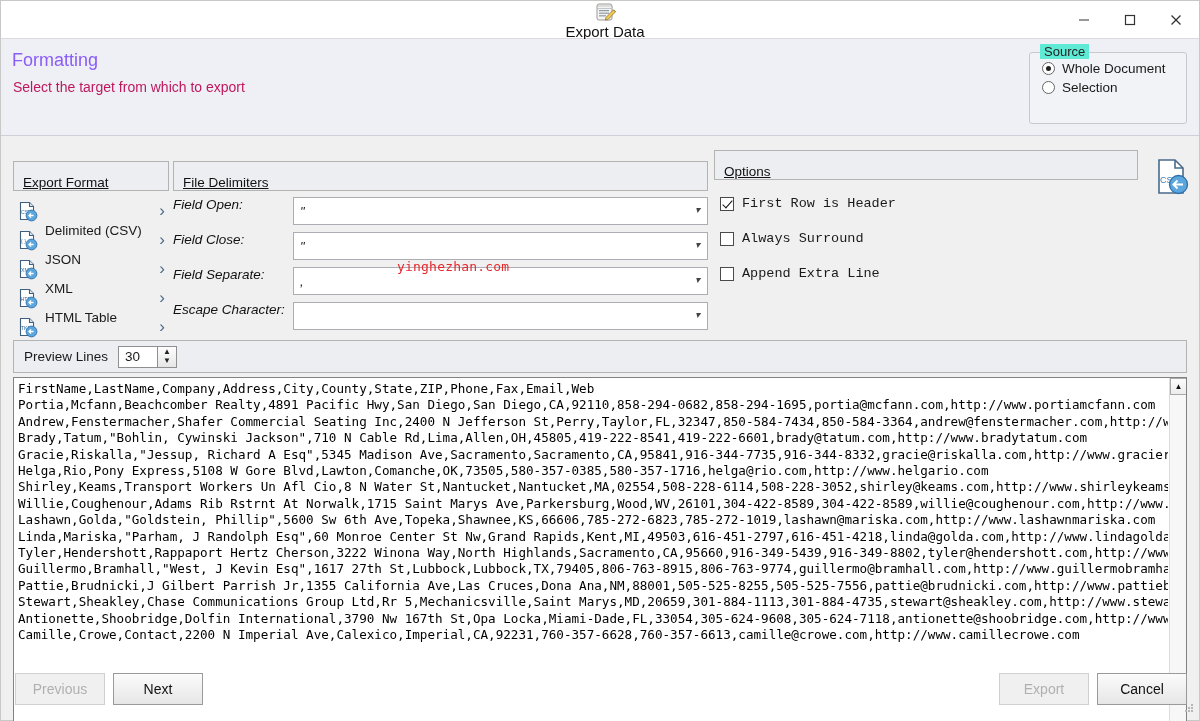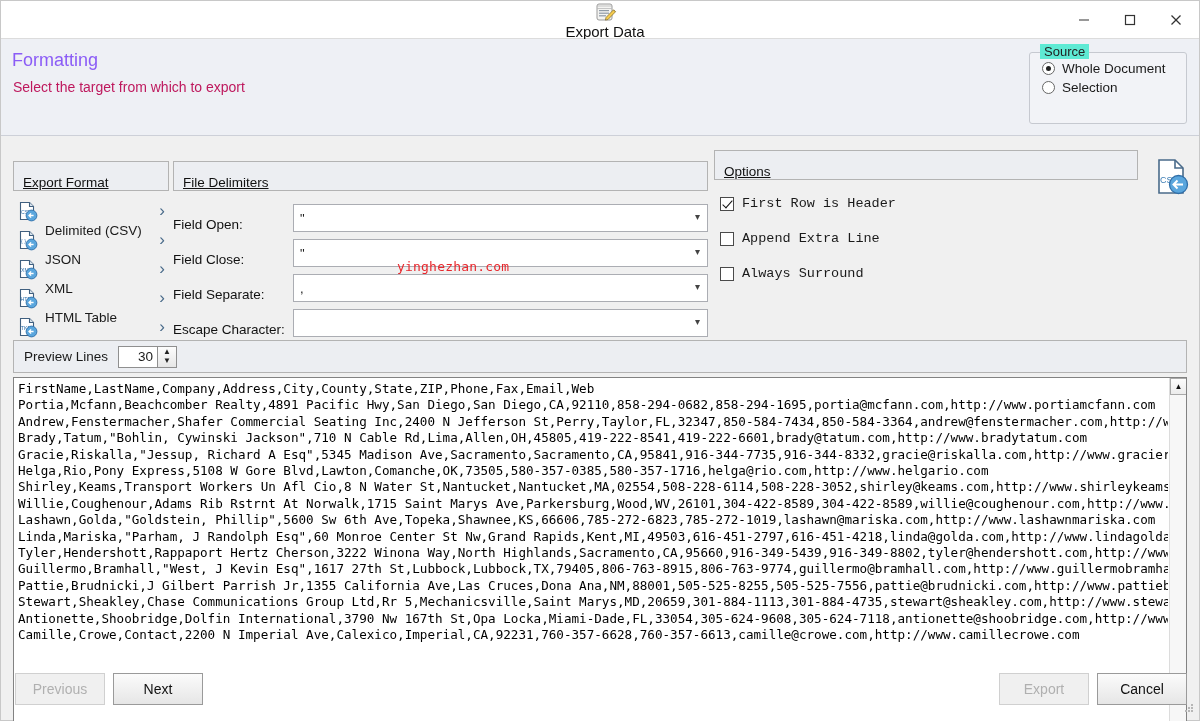--- a/index.html
+++ b/index.html
@@ -120,22 +120,23 @@
   .chev {
     width:14px; flex:0 0 auto;
     color:#4a6b8a; font-size:17px; line-height:1;
     text-align:center;
   }
 
   
   .delim-col { position:absolute; left:172px; top:24px; width:535px; }
   .delim-rows { margin-top:6px; }
   .delim-row {
-    display:flex; align-items:flex-end;
+    display:flex; align-items:flex-start;
     height:35px;
+    font-style:italic;
   }
   .delim-label {
     width:120px; flex:0 0 auto;
     font-size:13.5px;
     color:#111;
   }
   .combo {
     flex:1 1 auto;
     height:28px;
     border:1px solid #abadb3;
@@ -190,21 +191,21 @@
     font-size:13.5px;
   }
   .preview-head .ptitle { flex:1 1 auto; }
   .pl-label { margin-right:10px; font-size:13.5px; }
   .spin-wrap { display:flex; align-items:center; }
   .spin-box {
     width:40px; height:22px;
     border:1px solid #8f8f8f;
     background:#fff;
     display:flex; align-items:center; justify-content:flex-end;
-    padding-right:4px;
+    padding-right:17px;
     font-size:13.5px;
   }
   .spin-btns {
     width:19px; height:22px;
     border:1px solid #8f8f8f; border-left:none;
     background:linear-gradient(#fdfdfd,#e6e6e6);
     display:flex; flex-direction:column;
     align-items:center; justify-content:center;
     line-height:1;
   }
@@ -452,25 +453,25 @@
       <div class="group-head">
         <span>Options</span>
       </div>
       <div class="opt-rows">
         <div class="opt-row">
           <span class="cbox checked"></span>
           <span>First Row is Header</span>
         </div>
         <div class="opt-row">
           <span class="cbox"></span>
-          <span>Append Extra Line</span>
+          <span>Always Surround</span>
         </div>
         <div class="opt-row">
           <span class="cbox"></span>
-          <span>Always Surround</span>
+          <span>Append Extra Line</span>
         </div>
       </div>
     </div>
 
     <div class="csv-badge">
       <svg width="40" height="40" viewBox="0 0 40 40">
         <path d="M8 3 h16 l8 8 v25 h-24 z" fill="#ffffff" stroke="#4a6b8a" stroke-width="1.6"></path>
         <path d="M24 3 v8 h8" fill="none" stroke="#4a6b8a" stroke-width="1.6"></path>
         <text x="9" y="26" font-family="Liberation Sans, sans-serif" font-size="9" fill="#3f7fb5">CSV</text>
         <circle cx="27.5" cy="27.5" r="9" fill="#5aa6dd" stroke="#2f6ea8" stroke-width="1.3"></circle>

